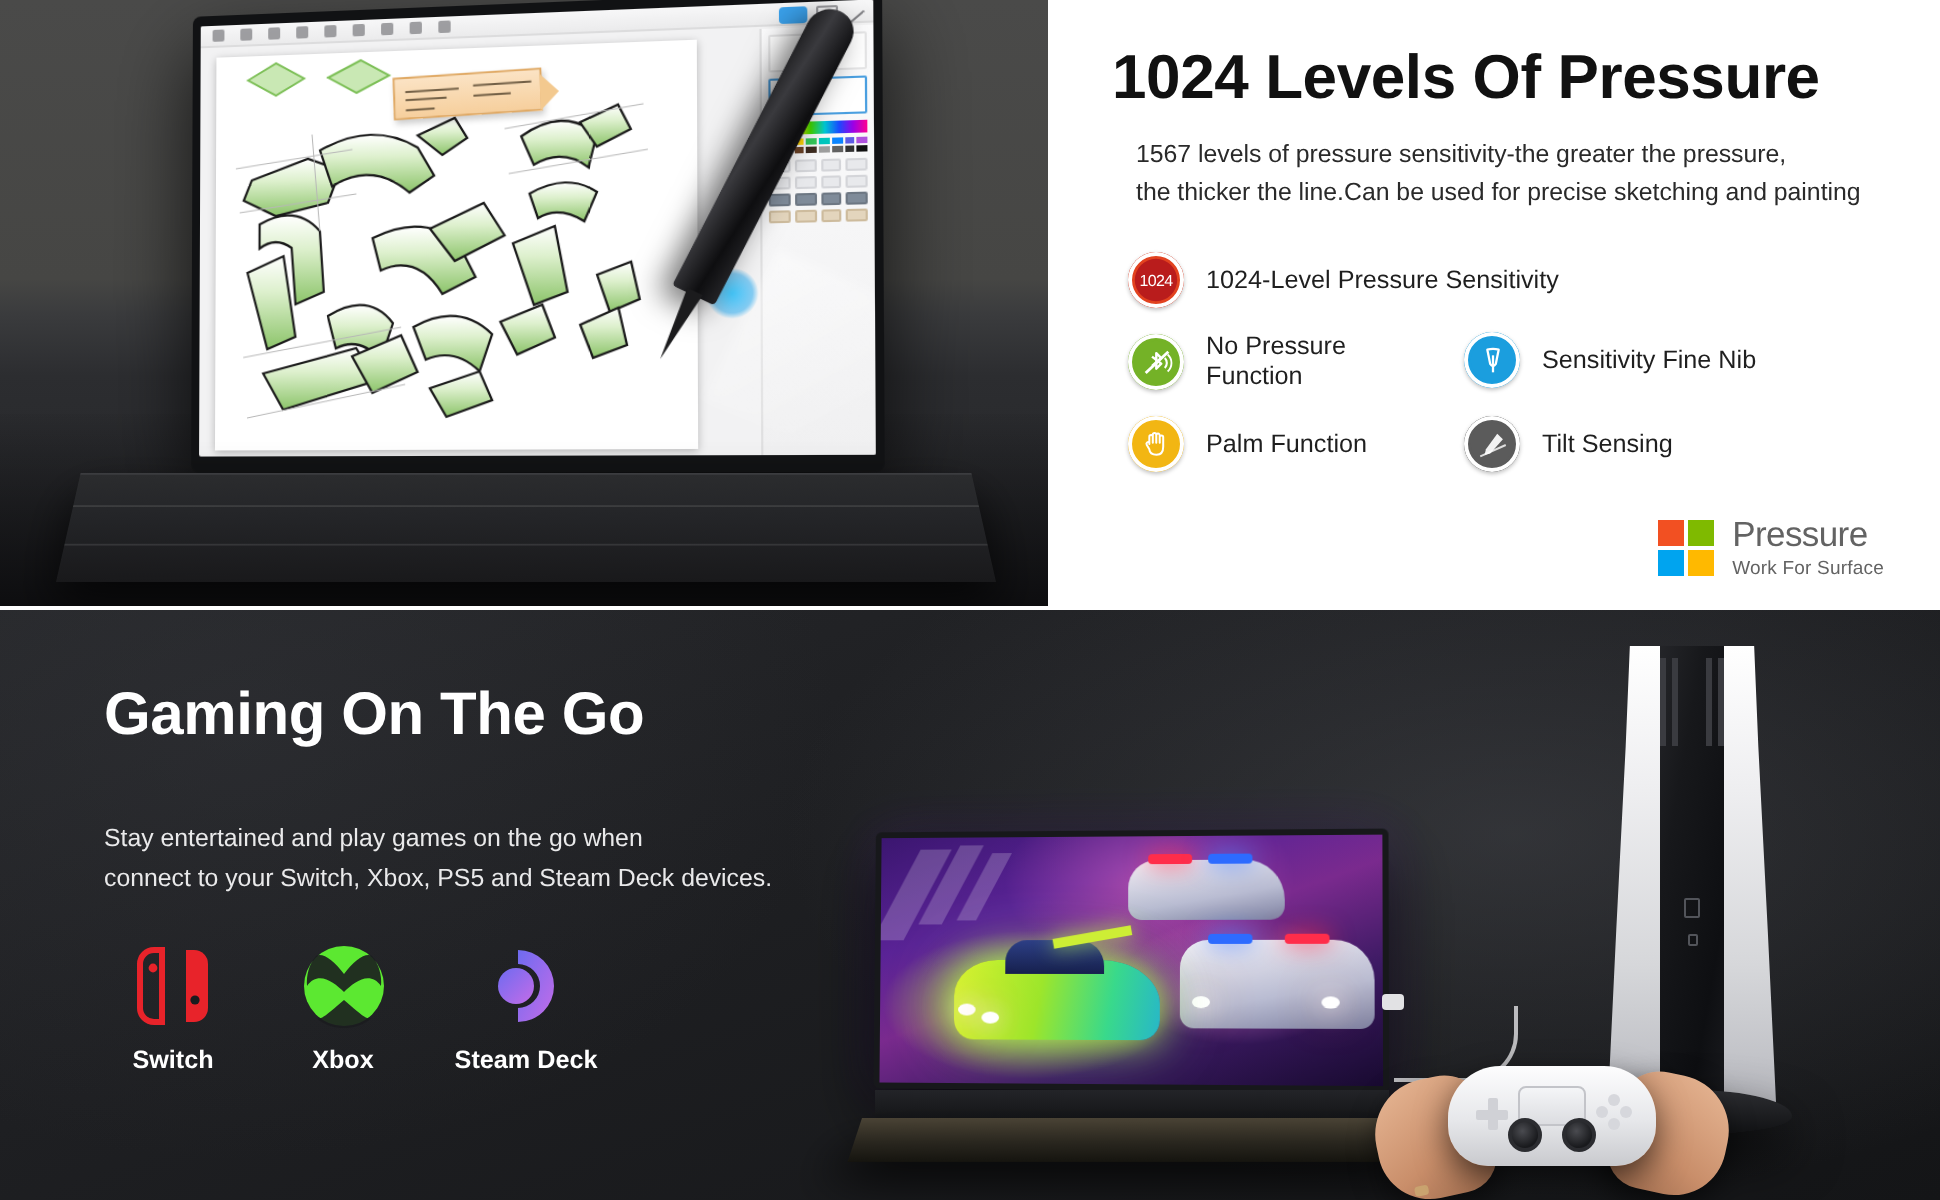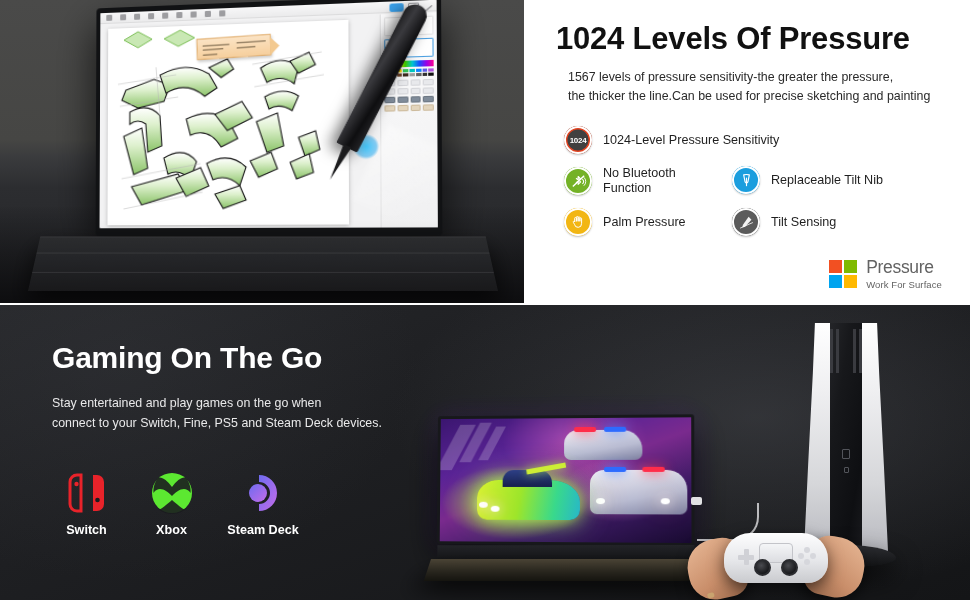--- a/index.html
+++ b/index.html
@@ -119,23 +119,23 @@
     position:absolute; left:44px; top:68px; width:395px;
     font-size:12.4px; line-height:19px; color:#2a2a2a;
   }
   .features { position:absolute; left:40px; top:126px; width:400px; }
   .frow { display:flex; align-items:flex-start; margin-bottom:12px; }
   .fcell { display:flex; align-items:center; }
   .fcell.c1 { width:168px; }
   .ficon { width:28px; height:28px; border-radius:50%; flex:0 0 28px; position:relative;
            display:flex; align-items:center; justify-content:center; }
   .flabel { font-size:12.6px; color:#1f1f1f; line-height:15px; margin-left:11px; }
-  .ic-1024 { background:#404040;
+  .ic-1024 { background:#b91c1c;
      box-shadow: inset 0 0 0 2px #fff, inset 0 0 0 3.4px #e2421f, 0 1px 2px rgba(0,0,0,.25);
-     color:#fff; font-size:8px; font-weight:bold; letter-spacing:-0.3px;}
+     color:#fff; font-size:8px; font-weight:normal; letter-spacing:-0.3px;}
   .ic-bt { background:#74b227;
      box-shadow: inset 0 0 0 2px #fff, inset 0 0 0 3.4px #74b227, 0 1px 2px rgba(0,0,0,.25);}
   .ic-palm { background:#f2b613;
      box-shadow: inset 0 0 0 2px #fff, inset 0 0 0 3.4px #f2b613, 0 1px 2px rgba(0,0,0,.25);}
   .ic-nib { background:#1b9ede;
      box-shadow: inset 0 0 0 2px #fff, inset 0 0 0 3.4px #1b9ede, 0 1px 2px rgba(0,0,0,.25);}
   .ic-tilt { background:#5b5b5b;
      box-shadow: inset 0 0 0 2px #fff, inset 0 0 0 3.4px #5b5b5b, 0 1px 2px rgba(0,0,0,.25);}
 
   .ms-logo { position:absolute; right:28px; bottom:14px; display:flex; align-items:center; }
@@ -152,21 +152,21 @@
       radial-gradient(ellipse 520px 260px at 78% 38%, rgba(86,88,94,.40), rgba(0,0,0,0) 70%),
       radial-gradient(ellipse 420px 300px at 12% 20%, rgba(60,62,68,.30), rgba(0,0,0,0) 72%),
       linear-gradient(160deg,#26272a 0%, #1e1f22 40%, #141517 100%);
     overflow:hidden;
   }
   .bot-title {
     position:absolute; left:52px; top:36px;
     font-size:30px; font-weight:bold; color:#fff; letter-spacing:-0.2px;
   }
   .bot-copy {
-    position:absolute; left:52px; top:88px; width:380px;
+    position:absolute; left:52px; top:104px; width:380px;
     font-size:12.4px; line-height:20px; color:#e9e9ea;
   }
   .plat-row { position:absolute; left:44px; top:162px; display:flex; }
   .plat { width:85px; text-align:center; }
   .plat-ico { height:52px; display:flex; align-items:center; justify-content:center; }
   .plat-name { font-size:12.6px; font-weight:bold; color:#fff; margin-top:4px; }
 
   
   .mon-wrap { position:absolute; left:425px; top:110px; width:290px; height:180px; }
   .mon-screen {
@@ -433,43 +433,43 @@
         <div class="fcell c1">
           <span class="ficon ic-bt">
             <svg width="17" height="17" viewBox="0 0 24 24">
               <path d="M8.5 7.5 L15 12.5 L11.5 16 L11.5 5 L15 8.5 L8.5 14" fill="none" stroke="#fff" stroke-width="1.7" stroke-linejoin="round"></path>
               <path d="M17.5 8.5 A5 5 0 0 1 17.5 15.5" fill="none" stroke="#fff" stroke-width="1.5"></path>
               <path d="M19.5 6 A8 8 0 0 1 19.5 18" fill="none" stroke="#fff" stroke-width="1.3"></path>
               <line x1="4" y1="19" x2="20" y2="4" stroke="#fff" stroke-width="2"></line>
             </svg>
           </span>
           <span class="flabel">
-            <span>No Bluetooth</span><br>
+            <span>No Pressure</span><br>
             <span>Function</span>
           </span>
         </div>
         <div class="fcell">
           <span class="ficon ic-nib">
             <svg width="17" height="17" viewBox="0 0 24 24">
               <path d="M8 4 Q12 3 16 4 L14 14 Q12 17 10 14 Z" fill="none" stroke="#fff" stroke-width="1.6" stroke-linejoin="round"></path>
               <line x1="12" y1="8" x2="12" y2="20" stroke="#fff" stroke-width="1.6"></line>
             </svg>
           </span>
-          <span class="flabel">Replaceable Tilt Nib</span>
+          <span class="flabel">Sensitivity Fine Nib</span>
         </div>
       </div>
 
       <div class="frow">
         <div class="fcell c1">
           <span class="ficon ic-palm">
             <svg width="16" height="16" viewBox="0 0 24 24">
               <path d="M7 12 V6.5 a1.3 1.3 0 0 1 2.6 0 V11 V5 a1.3 1.3 0 0 1 2.6 0 V11 V5.5 a1.3 1.3 0 0 1 2.6 0 V11 V7 a1.3 1.3 0 0 1 2.6 0 V14 q0 6-5 6 q-5 0-5.4-4 L5 12.5 a1.3 1.3 0 0 1 2-1.6 Z" fill="none" stroke="#fff" stroke-width="1.5" stroke-linejoin="round"></path>
             </svg>
           </span>
-          <span class="flabel">Palm Pressure</span>
+          <span class="flabel">Palm Function</span>
         </div>
         <div class="fcell">
           <span class="ficon ic-tilt">
             <svg width="17" height="17" viewBox="0 0 24 24">
               <path d="M15 4 L19 8 L10 18 L6 19 L7 15 Z" fill="#fff" opacity=".92"></path>
               <line x1="3" y1="20" x2="21" y2="12" stroke="#fff" stroke-width="1.4" opacity=".8"></line>
             </svg>
           </span>
           <span class="flabel">Tilt Sensing</span>
         </div>
@@ -489,21 +489,21 @@
       </div>
     </div>
   </div>
 
   <div class="panel-bottom">
 
     <div class="bot-title">Gaming On The Go</div>
 
     <div class="bot-copy">
       <div>Stay entertained and play games on the go when</div>
-      <div>connect to your Switch, Fine, PS5 and Steam Deck devices.</div>
+      <div>connect to your Switch, Xbox, PS5 and Steam Deck devices.</div>
     </div>
 
     <div class="plat-row">
 
       <div class="plat">
         <div class="plat-ico">
           <svg width="38" height="40" viewBox="0 0 38 40">
             <path d="M13 2 H9 A7 7 0 0 0 2 9 V31 A7 7 0 0 0 9 38 H13 Z" fill="none" stroke="#e8232a" stroke-width="3"></path>
             <circle cx="8.5" cy="11" r="2.2" fill="#e8232a"></circle>
             <path d="M25 2 H29 A7 7 0 0 1 36 9 V31 A7 7 0 0 1 29 38 H25 Z" fill="#e8232a"></path>

